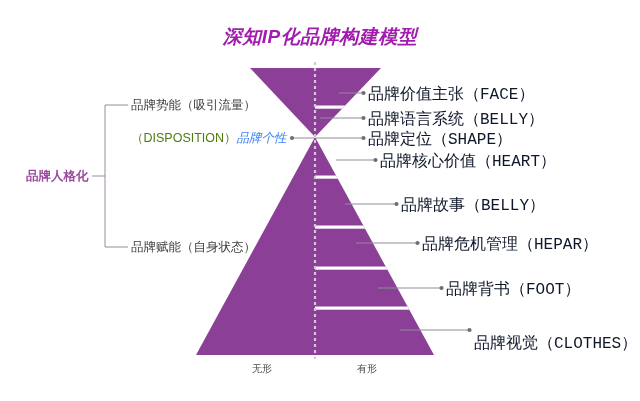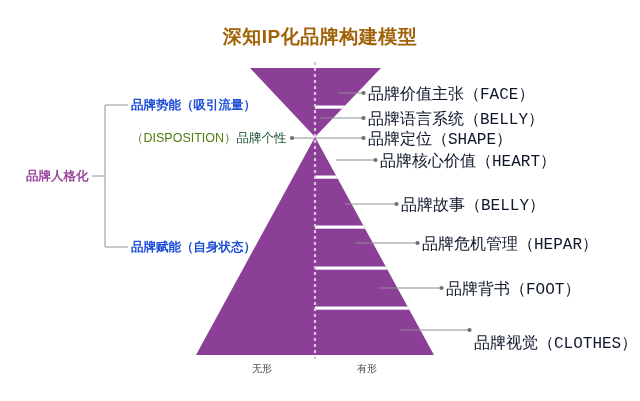--- a/index.html
+++ b/index.html
@@ -28,52 +28,53 @@
   
   .title {
     position: absolute;
     left: 0;
     top: 24px;
     width: 640px;
     text-align: center;
     font-size: 19px;
     font-weight: bold;
     letter-spacing: 0.5px;
-    color: #a16207;
+    color: #a21caf;
     white-space: nowrap;
+    font-style: italic;
   }
 
   
   .lbl {
     position: absolute;
     white-space: nowrap;
     line-height: 1;
   }
   .lbl-right {
     font-size: 16px;
     color: #0f172a;
     font-family: Liberation Mono, monospace;
   }
   .lbl-left-dark {
     font-size: 12.5px;
-    font-weight: bold;
-    color: #1d4ed8;
+    font-weight: normal;
+    color: #404040;
   }
   .lbl-group {
     font-size: 12.5px;
     font-weight: bold;
     color: #9b4a9e;
   }
   .lbl-axis {
     font-size: 10px;
     color: #4a4a4a;
   }
   
   .lbl-mixed .latin { color: #4d7c0f; }
-  .lbl-mixed .cn { color: #14532d; }
+  .lbl-mixed .cn { color: #3b82f6; font-style: italic; }
 </style>
 </head>
 <body>
 
 <svg id="canvas" viewBox="0 0 640 401" xmlns="http://www.w3.org/2000/svg">
 
   <defs>
 
     <clipPath id="clip-top-tri">
       <polygon points="250,68 381,68 315,137"></polygon>

